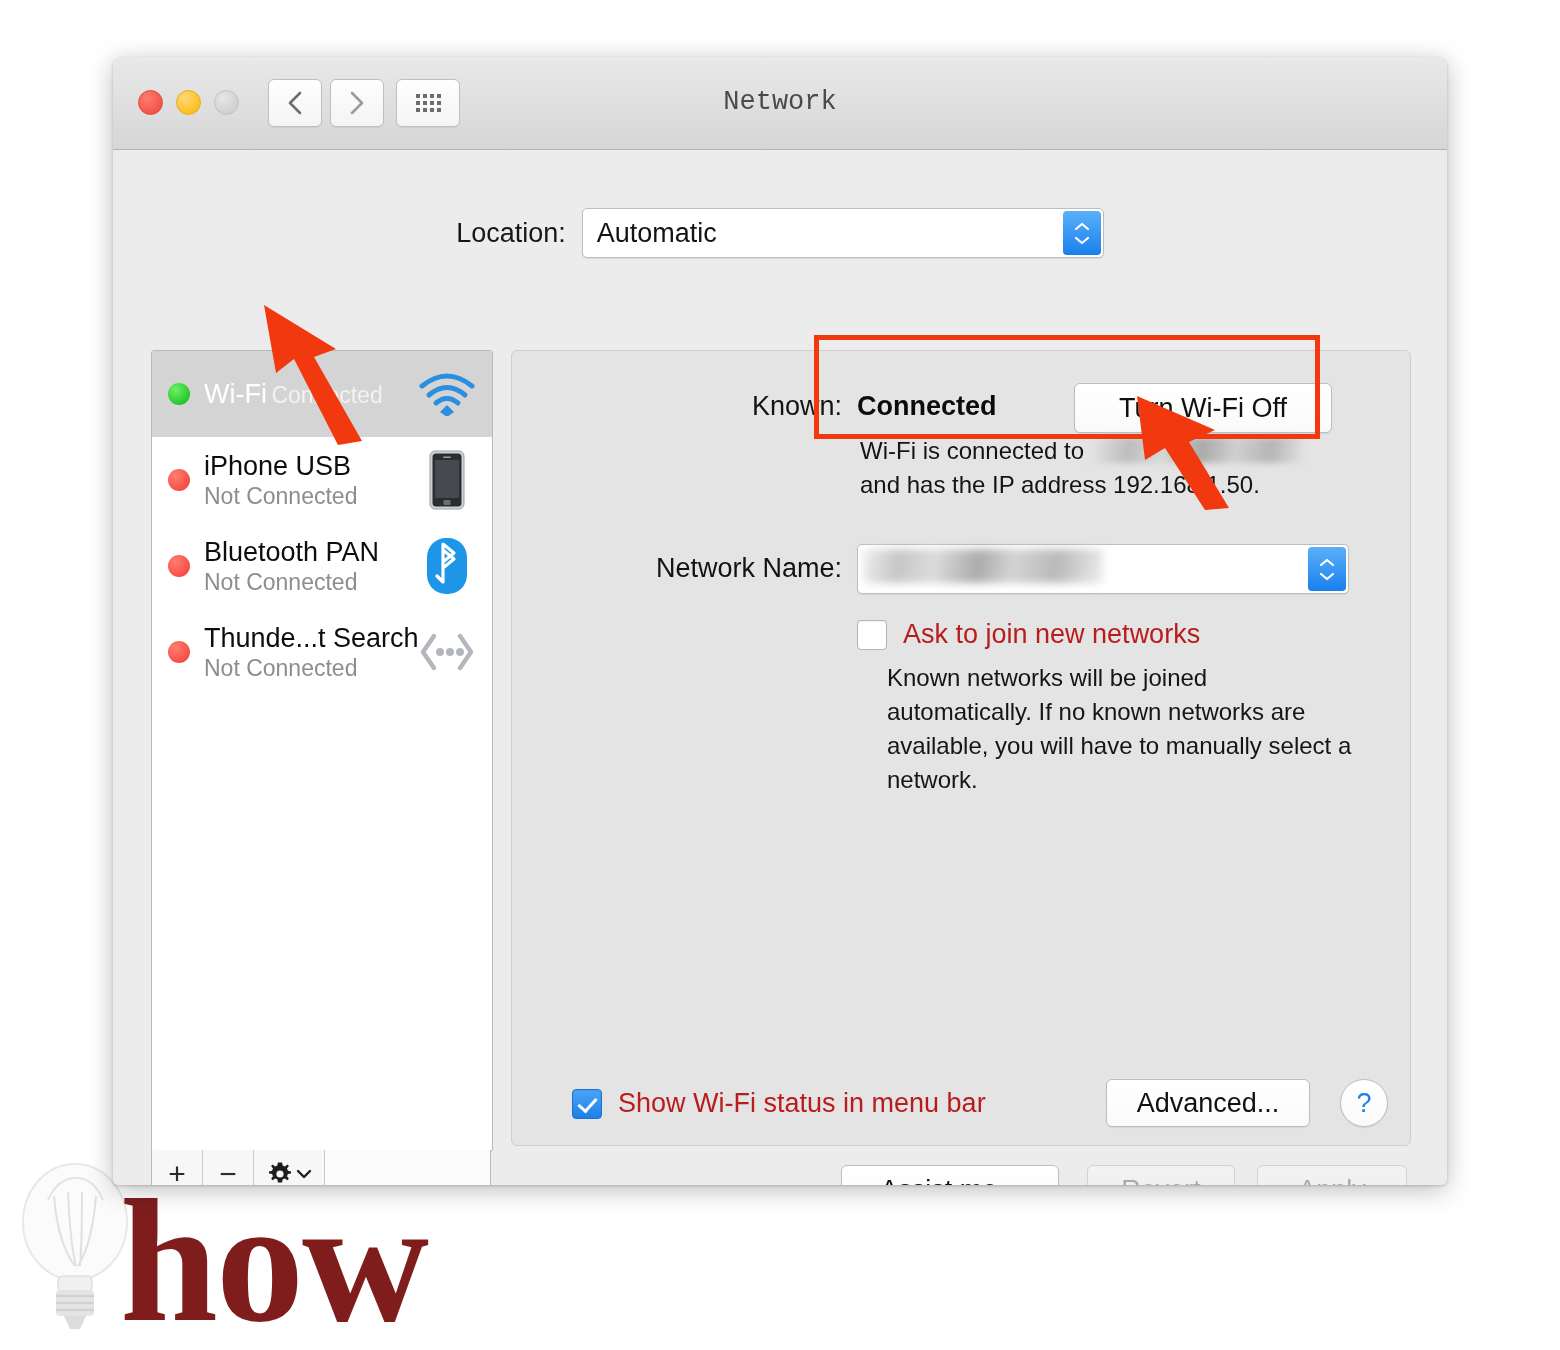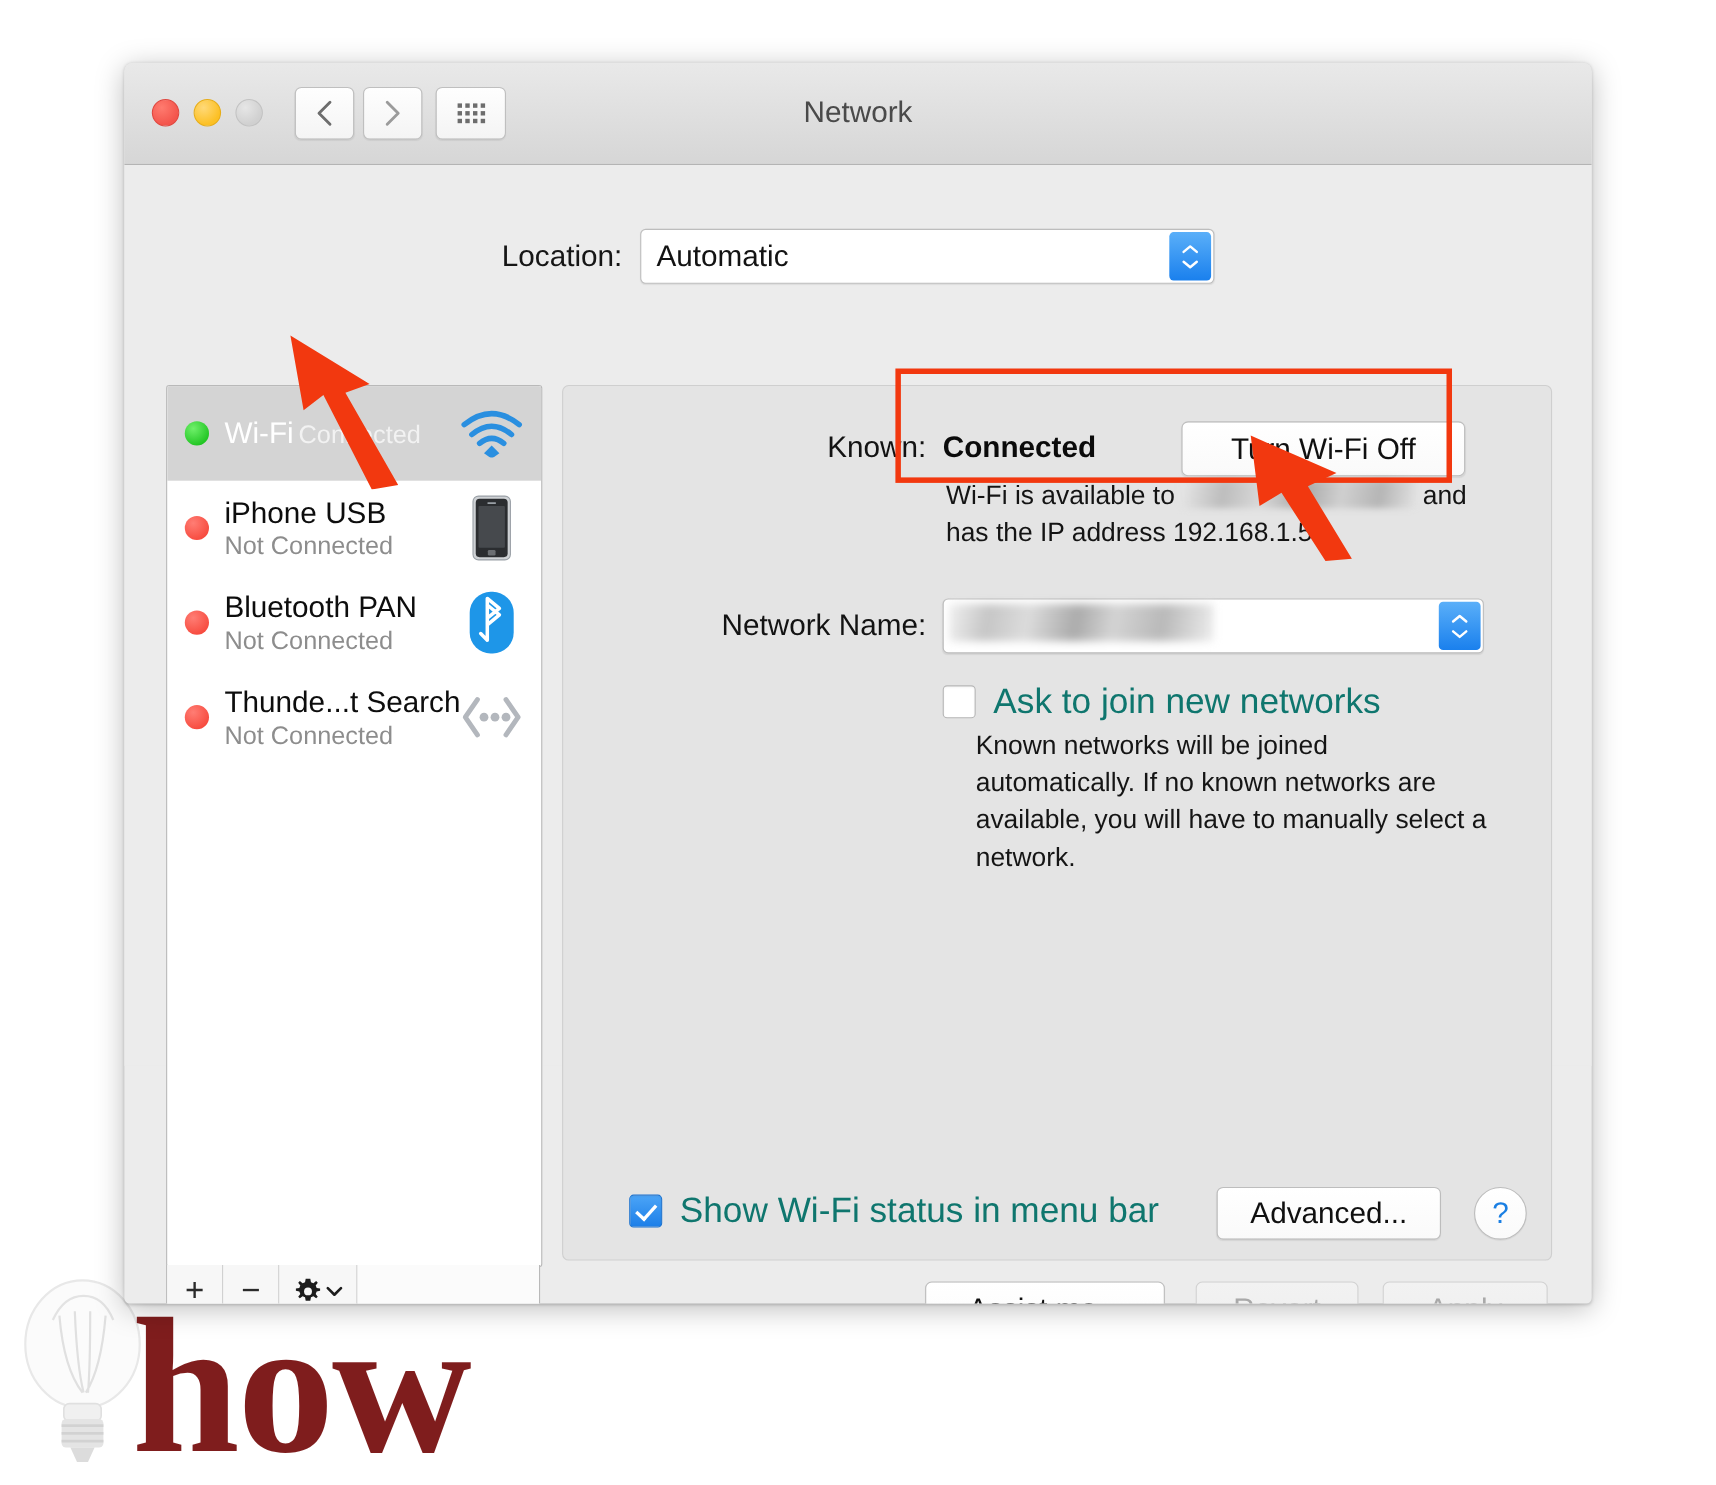--- a/index.html
+++ b/index.html
@@ -56,20 +56,21 @@
     border-radius: 8px 8px 5px 5px;
     background: #ececec;
     box-shadow: 0 5px 26px rgba(0,0,0,0.26), 0 1px 3px rgba(0,0,0,0.18);
     overflow: hidden;
   }
   .titlebar {
     position: relative;
     height: 92px;
     background: linear-gradient(to bottom, #e9e9e9 0%, #d6d6d6 100%);
     border-bottom: 1px solid #b4b4b4;
+    font-family: Liberation Mono, monospace;
   }
   .traffic {
     position: absolute;
     left: 25px;
     top: 33px;
     display: flex;
     gap: 13px;
   }
   .light {
     width: 23px;
@@ -437,22 +438,22 @@
     position: absolute;
     left: 9px;
     top: 4px;
     width: 8px;
     height: 15px;
     border: solid #ffffff;
     border-width: 0 3px 3px 0;
     transform: rotate(42deg);
   }
   .check-label {
-    font-size: 32px;
-    color: #0f766e;
+    font-size: 27px;
+    color: #b91c1c;
   }
   .helper-text {
     position: absolute;
     left: 375px;
     top: 310px;
     width: 470px;
     font-size: 24px;
     line-height: 34px;
     color: #151515;
   }
@@ -684,21 +685,21 @@
     <div class="detail">
 
       <div class="row-status">
         <span class="lbl-status">Known:</span>
         <span class="val-status">Connected</span>
       </div>
 
       <div class="btn btn-wifi-toggle">Turn Wi-Fi Off</div>
 
       <div class="status-desc">
-        <span>Wi-Fi is available to</span>
+        <span>Wi-Fi is connected to</span>
         <span class="blurred" style="width:212px"></span>
         <span>and</span>
         <span>has the IP address 192.168.1.50.</span>
       </div>
 
       <div class="row-netname">
         <span class="lbl-netname">Network Name:</span>
         <div class="netname-popup">
           <span class="netname-blur"></span>
           <span class="stepper">

